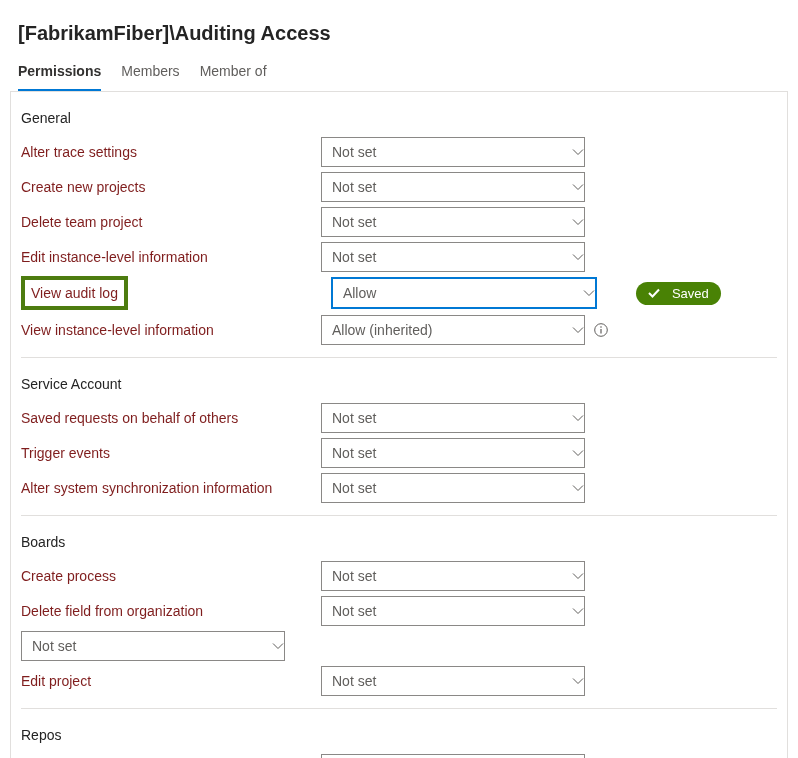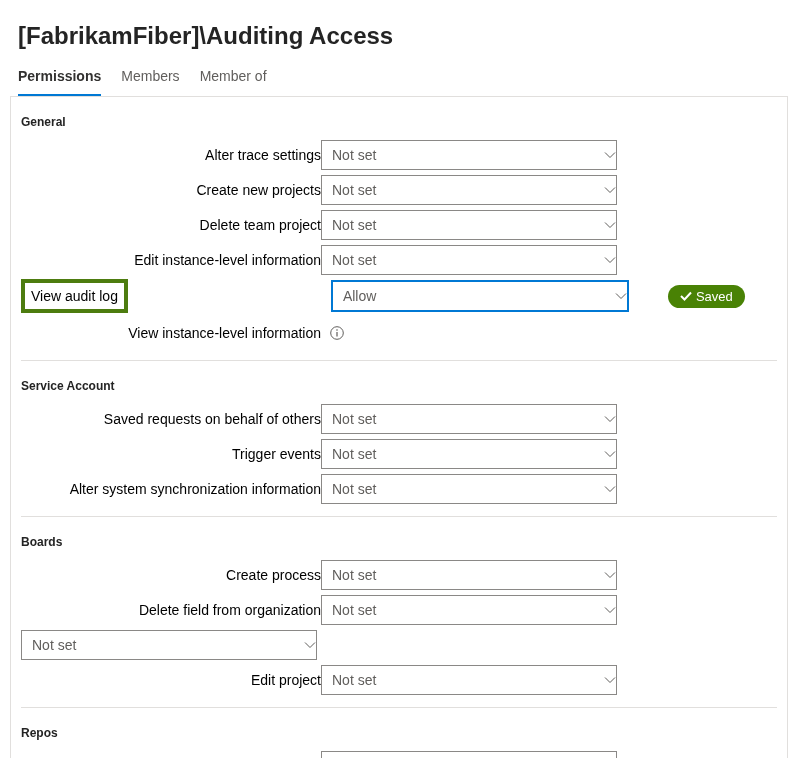--- a/index.html
+++ b/index.html
@@ -4,21 +4,21 @@
   <style>
     * { box-sizing: border-box; margin: 0; padding: 0; }
     body {
       font-family: "Segoe UI", -apple-system, sans-serif;
       font-size: 14px;
       color: #323130;
       background: #fff;
       width: 798px;
     }
     .page-title {
-      font-size: 24px;
+      font-size: 20px;
       font-weight: 600;
       padding: 22px 0 0 18px;
       color: #242424;
     }
     .tabs {
       display: flex;
       gap: 20px;
       padding: 18px 8px 0 18px;
       border-bottom: 0;
     }
@@ -34,47 +34,46 @@
       font-weight: 600;
       border-bottom: 2px solid #0078d4;
     }
     .content {
       border: 1px solid #e1dfdd;
       margin: 0 10px 0 10px;
       padding: 0;
       border-bottom: none;
     }
     .section-title {
-      font-weight: 700;
-      font-size: 12px;
+      font-weight: 400;
+      font-size: 14px;
       padding: 18px 0 8px 10px;
       color: #242424;
     }
     .perm-row {
       display: flex;
       align-items: center;
       padding: 0 10px;
       min-height: 35px;
     }
     .perm-label {
       flex: 0 0 300px;
       font-size: 14px;
-      color: #000000;
+      color: #7f1d1d;
       padding: 6px 0;
-      text-align: right;
     }
     .perm-label.highlighted {
       border: 4px solid #4d7c0f;
       padding: 5px 6px;
       margin: 2px 0;
       flex: 0 0 auto;
       margin-right: 192px;
     }
     .select {
-      width: 296px;
+      width: 264px;
       height: 30px;
       border: 1px solid #8a8886;
       background: #fff;
       display: flex;
       align-items: center;
       justify-content: space-between;
       padding: 0 0 0 10px;
       color: #605e5c;
       font-size: 14px;
       cursor: pointer;
@@ -88,21 +87,21 @@
       width: 12px;
       height: 12px;
       display: inline-flex;
       align-items: center;
       justify-content: center;
     }
     .chevron svg { stroke: #605e5c; }
     .status-badge {
       display: inline-flex;
       align-items: center;
-      gap: 4px;
+      gap: 12px;
       background: #498205;
       color: #fff;
       border-radius: 14px;
       padding: 4px 12px;
       font-size: 13px;
       margin-left: 40px;
     }
     .check-icon svg { stroke: #fff; }
     .info-icon {
       margin-left: 8px;
@@ -195,20 +194,28 @@
     <span class="status-badge">
       <span class="check-icon"><svg width="12" height="10" viewBox="0 0 12 10" fill="none">
             <path d="M1 5L4.5 8.5L11 1.5" stroke-width="2"></path>
           </svg></span>
       <span>Saved</span>
     </span>
   </div>
 
   <div class="perm-row">
     <div class="perm-label">View instance-level information</div>
+    <div class="select">
+      <span>Allow (inherited)</span>
+      <span class="chevron">
+          <svg width="12" height="8" viewBox="0 0 12 8" fill="none">
+            <path d="M1 1.5L6 6.5L11 1.5" stroke-width="1"></path>
+          </svg>
+        </span>
+    </div>
     <span class="info-icon">
         <svg width="14" height="14" viewBox="0 0 14 14" fill="none">
           <circle cx="7" cy="7" r="6.3" stroke="#605e5c" stroke-width="1"></circle>
           <circle cx="7" cy="4" r="0.8" fill="#605e5c"></circle>
           <rect x="6.4" y="6" width="1.2" height="4.5" fill="#605e5c"></rect>
         </svg>
       </span>
   </div>
 
   <hr class="divider">

